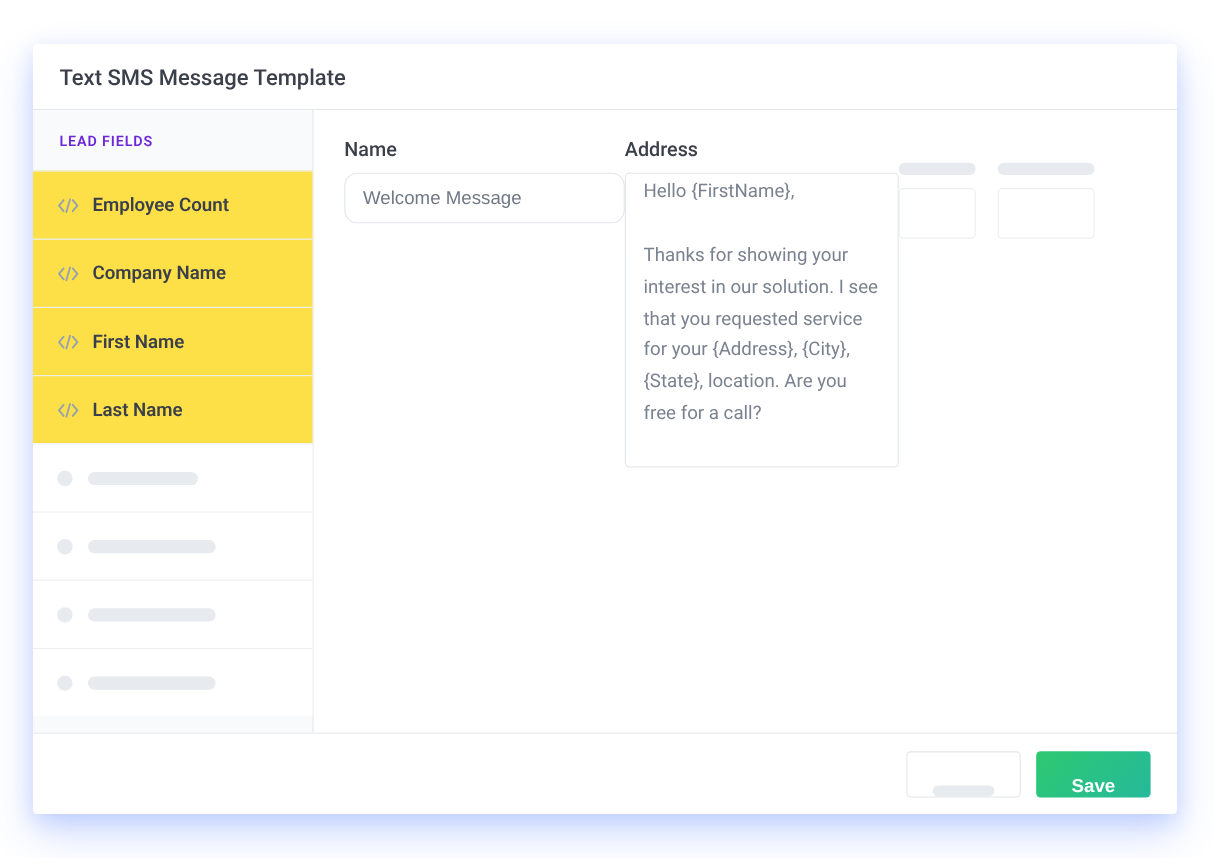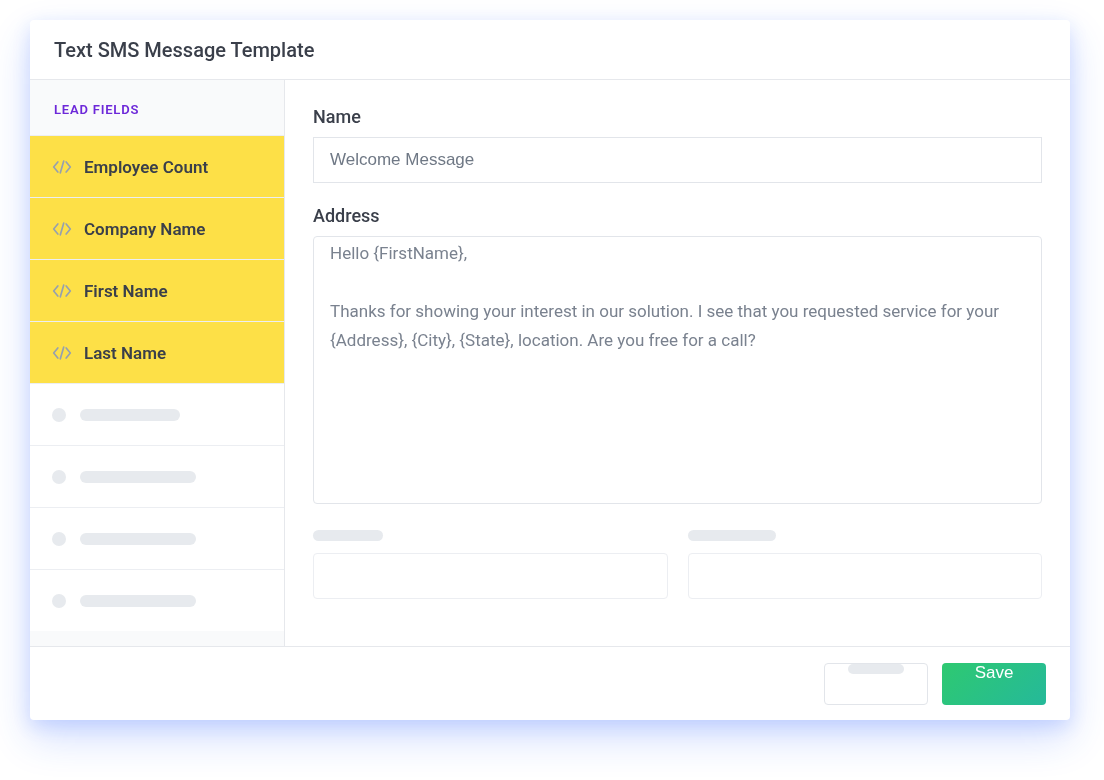--- a/index.html
+++ b/index.html
@@ -6,21 +6,21 @@
   html, body {
     width: 1104px;
     height: 780px;
     font-family: -apple-system, BlinkMacSystemFont, "Segoe UI", Roboto, "Helvetica Neue", Arial, sans-serif;
     background: #ffffff;
     overflow: hidden;
   }
 
   .card {
     position: absolute;
-    top: 20px;
+    top: 40px;
     left: 30px;
     width: 1040px;
     height: 700px;
     background: #ffffff;
     border-radius: 4px;
     box-shadow: 0 18px 40px rgba(33, 89, 255, 0.20), 0 6px 18px rgba(33, 89, 255, 0.15);
     display: flex;
     flex-direction: column;
     overflow: hidden;
   }
@@ -100,37 +100,36 @@
     background: #e7eaee;
   }
   .ph-bar.w1 { width: 100px; }
   .ph-bar.w2 { width: 116px; }
 
   
   .main {
     flex: 1;
     padding: 26px 28px 0 28px;
     display: flex;
-    flex-direction: column;
     min-width: 0;
   }
   .label {
     font-size: 18px;
     color: #3a3f4a;
     font-weight: 500;
     margin-bottom: 10px;
   }
   .text-input {
     width: 100%;
     height: 46px;
     padding: 0 16px;
     font-size: 17px;
     color: #6f7885;
     border: 1px solid #e2e5ea;
-    border-radius: 0;
+    border-radius: 12px;
     background: #fff;
     outline: none;
   }
   .name-group { margin-bottom: 22px; }
 
   .message-area {
     width: 100%;
     height: 268px;
     padding: 2px 16px;
     font-size: 17px;
@@ -173,25 +172,25 @@
     align-items: center;
     justify-content: flex-end;
     gap: 14px;
     padding: 0 24px;
   }
   .btn {
     height: 42px;
     min-width: 104px;
     border-radius: 4px;
     font-size: 17px;
-    font-weight: 400;
+    font-weight: 700;
     border: none;
     cursor: pointer;
     display: flex;
-    align-items: flex-start;
+    align-items: flex-end;
     justify-content: center;
   }
   .btn-secondary {
     background: #fff;
     border: 1px solid #e2e5ea;
     width: 104px;
   }
   .btn-secondary .ph-bar {
     width: 56px;
     height: 10px;

